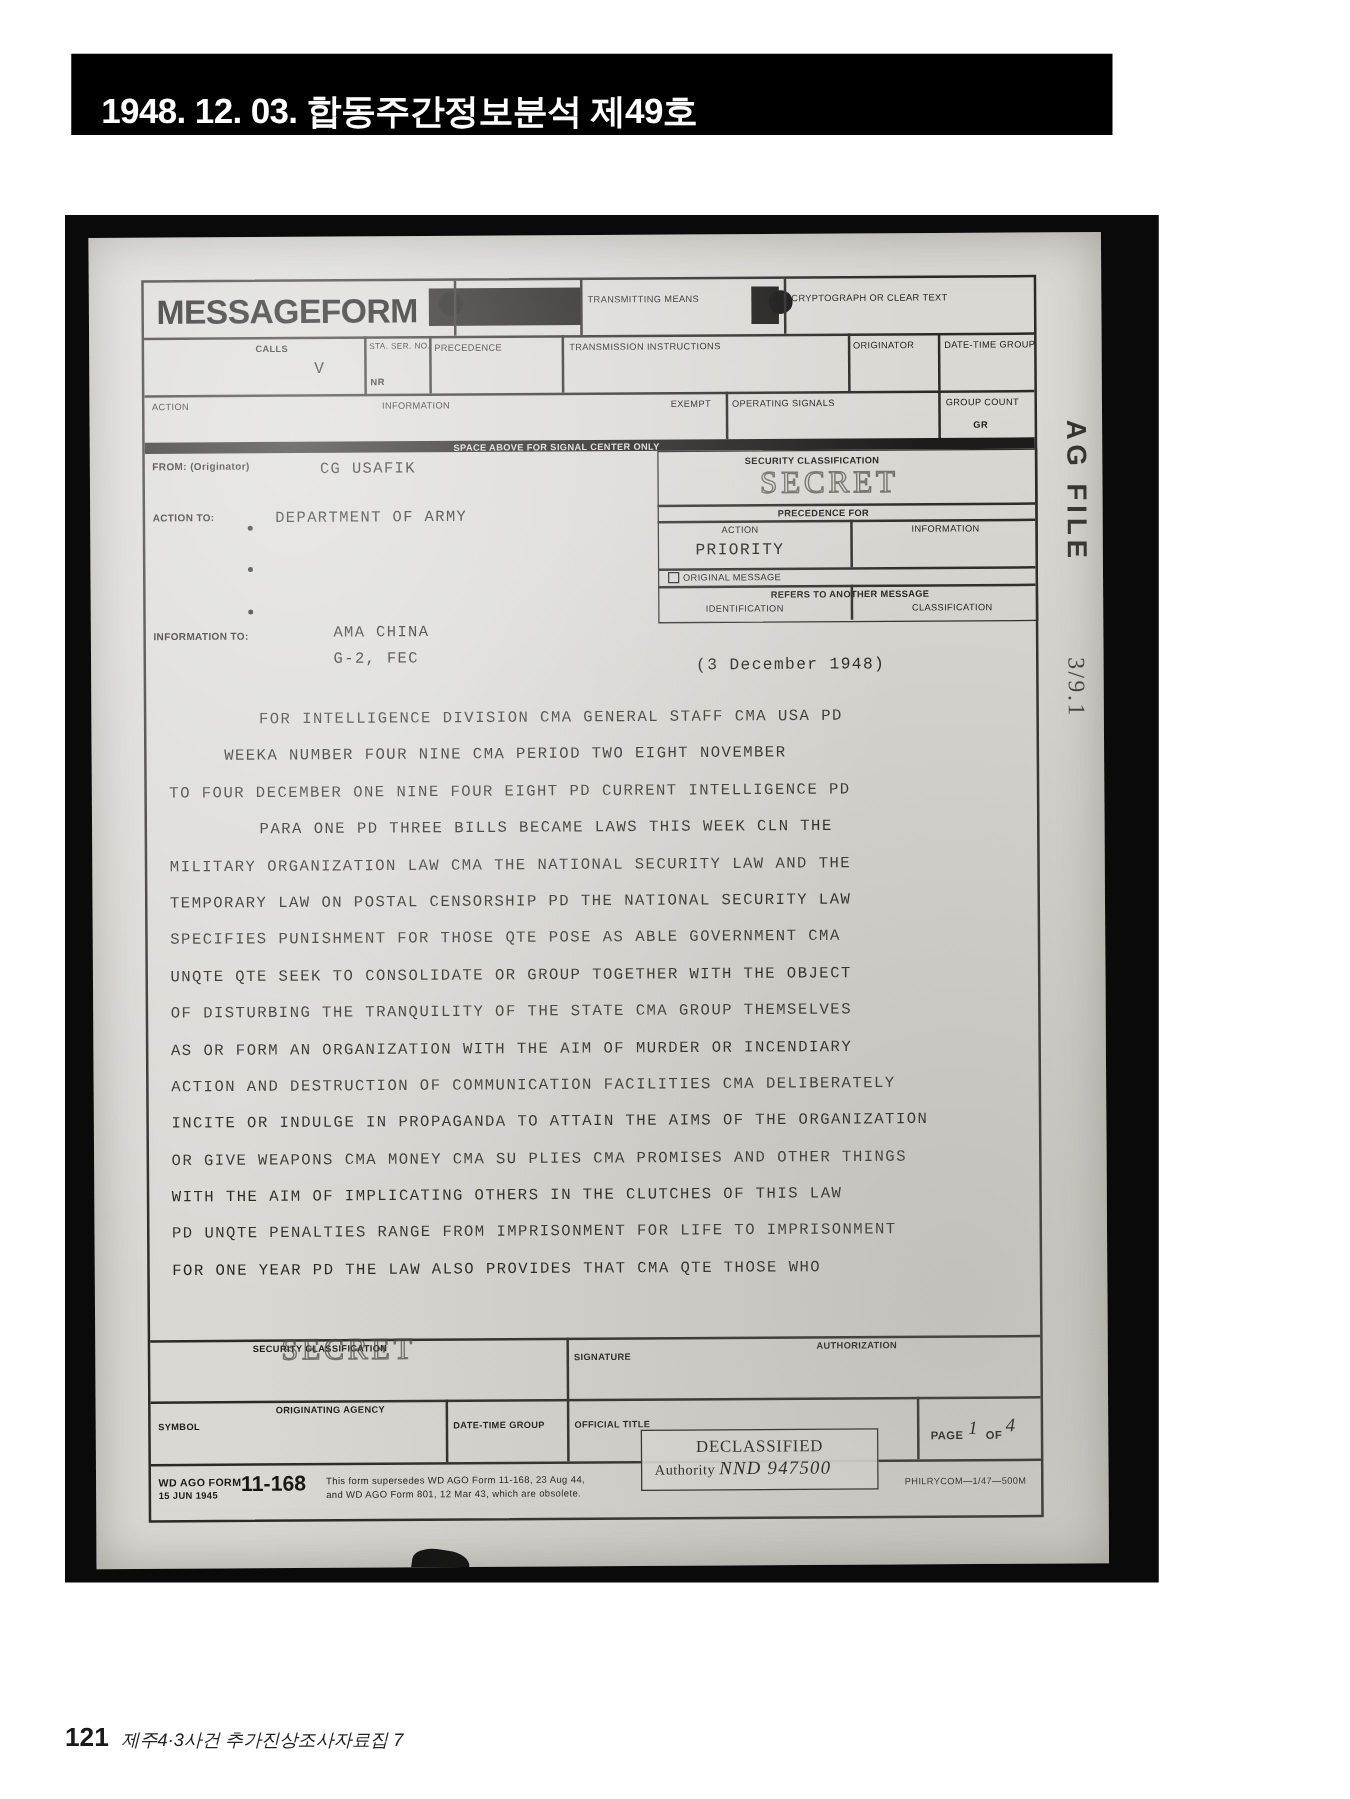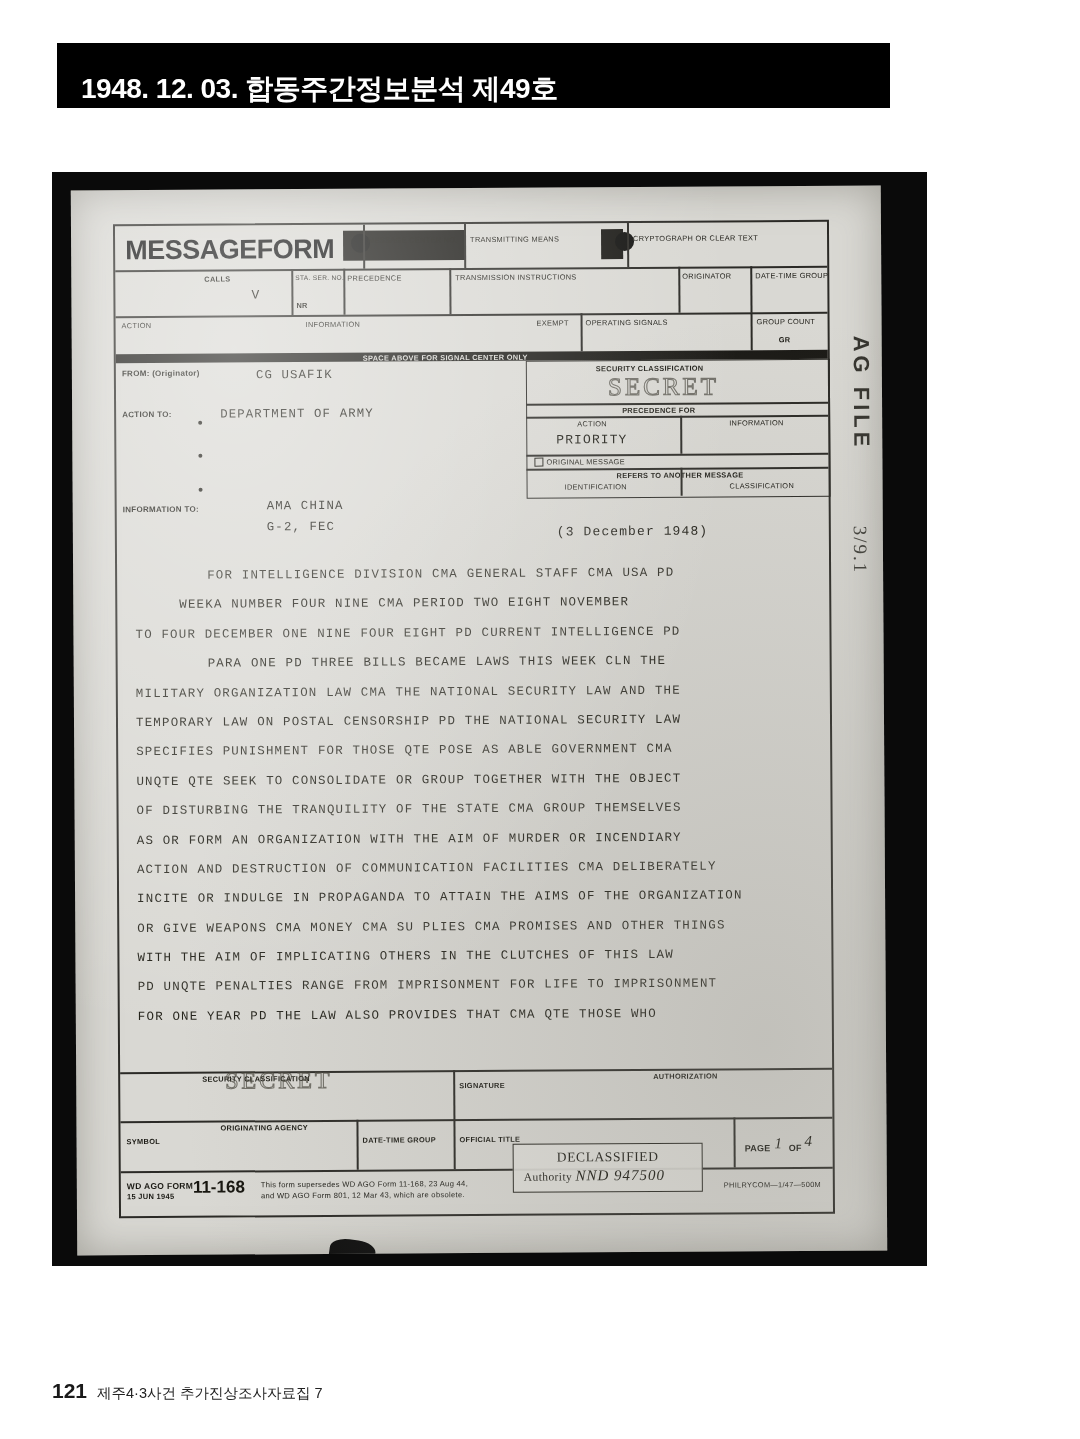--- a/index.html
+++ b/index.html
@@ -219,20 +219,21 @@
     gap: 10px;
   }
   .footer .pg {
     font-size: 21px;
     font-weight: bold;
     color: #1a1a1a;
   }
   .footer .src {
     font-size: 14.5px;
     color: #222;
+    font-style: italic;
   }
 
   .cb {
     position: absolute;
     width: 7px; height: 7px;
     border: 1.2px solid #24231d;
   }
 </style>
 </head>
 <body>

